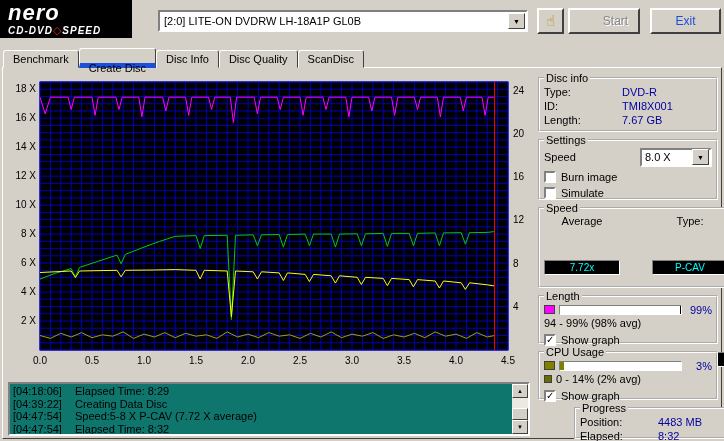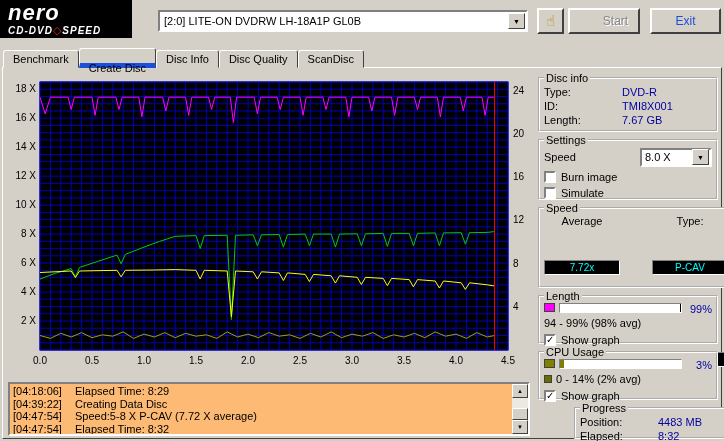--- a/index.html
+++ b/index.html
@@ -91,34 +91,34 @@
     border:2px solid; border-color:#808080 #fff #fff #808080;
     font-size:10px; line-height:8px; text-align:center; color:#000; font-weight:bold;
   }
   .speed-grid { display:grid; grid-template-columns:1fr 1fr; row-gap:2px; column-gap:8px; justify-items:center;gap:32px; }
   .speed-head { height:13px; color:#000; }
   .speed-box {
     width:76px; height:15px; background:#000; color:#00ffff;
     border:1px solid; border-color:#808080 #fff #fff #808080;
     display:flex; align-items:center; justify-content:center; font-size:10px;
   }
-  .meter-row { display:flex; align-items:flex-start; height:13px; }
+  .meter-row { display:flex; align-items:center; height:13px; }
   .swatch { width:11px; height:9px; border:1px solid #404040; margin-right:4px; flex:0 0 11px; }
   .meter {
     flex:1; height:10px; border:1px solid; border-color:#808080 #fff #fff #808080;
     position:relative; overflow:hidden;
   }
   .meter .meter-fill { position:absolute; left:0; top:0; bottom:0; }
   .meter-pct { width:30px; text-align:right; color:#0000a0; }
   .range-row { display:flex; align-items:center; height:14px; }
   .mini-swatch { width:8px; height:8px; border:1px solid #404040; margin-right:4px; }
   
   .log-wrap {
     position:absolute; left:8px; top:382px; width:522px; height:54px;
-    background:#fdba74; border:2px solid; border-color:#808080 #fff #fff #808080;
+    background:#0f766e; border:2px solid; border-color:#808080 #fff #fff #808080;
     display:flex;
   }
   .log-lines { flex:1; padding:1px 3px; overflow:hidden; }
   .log-line { height:12.5px; white-space:nowrap; display:flex; }
   .log-time { width:62px; flex:0 0 62px; }
   .scrollbar { width:16px; flex:0 0 16px; background:#ece9e2; display:flex; flex-direction:column; }
   .sb-btn {
     height:14px; background:#d4d0c8; border:1px solid; border-color:#fff #404040 #404040 #fff;
     display:flex; align-items:center; justify-content:center; font-size:6px; color:#000;
   }

